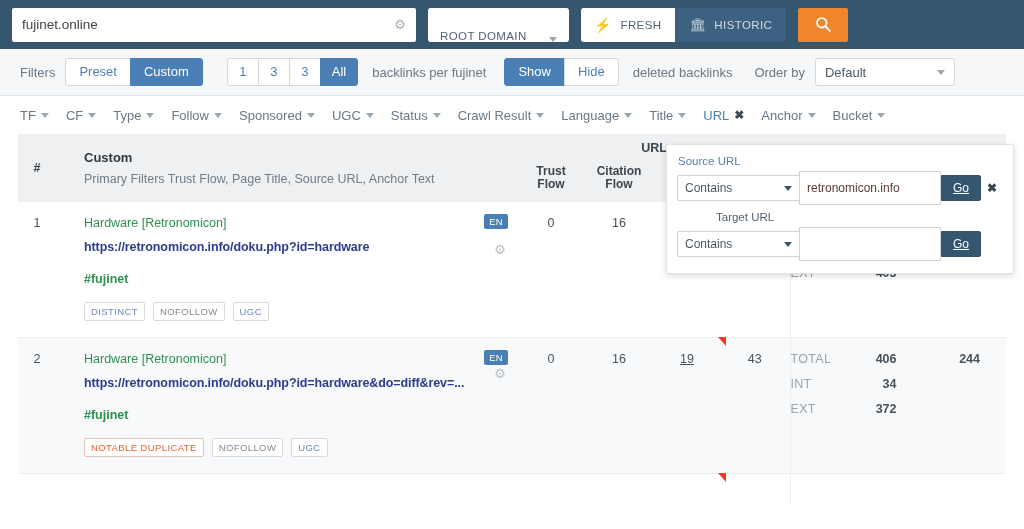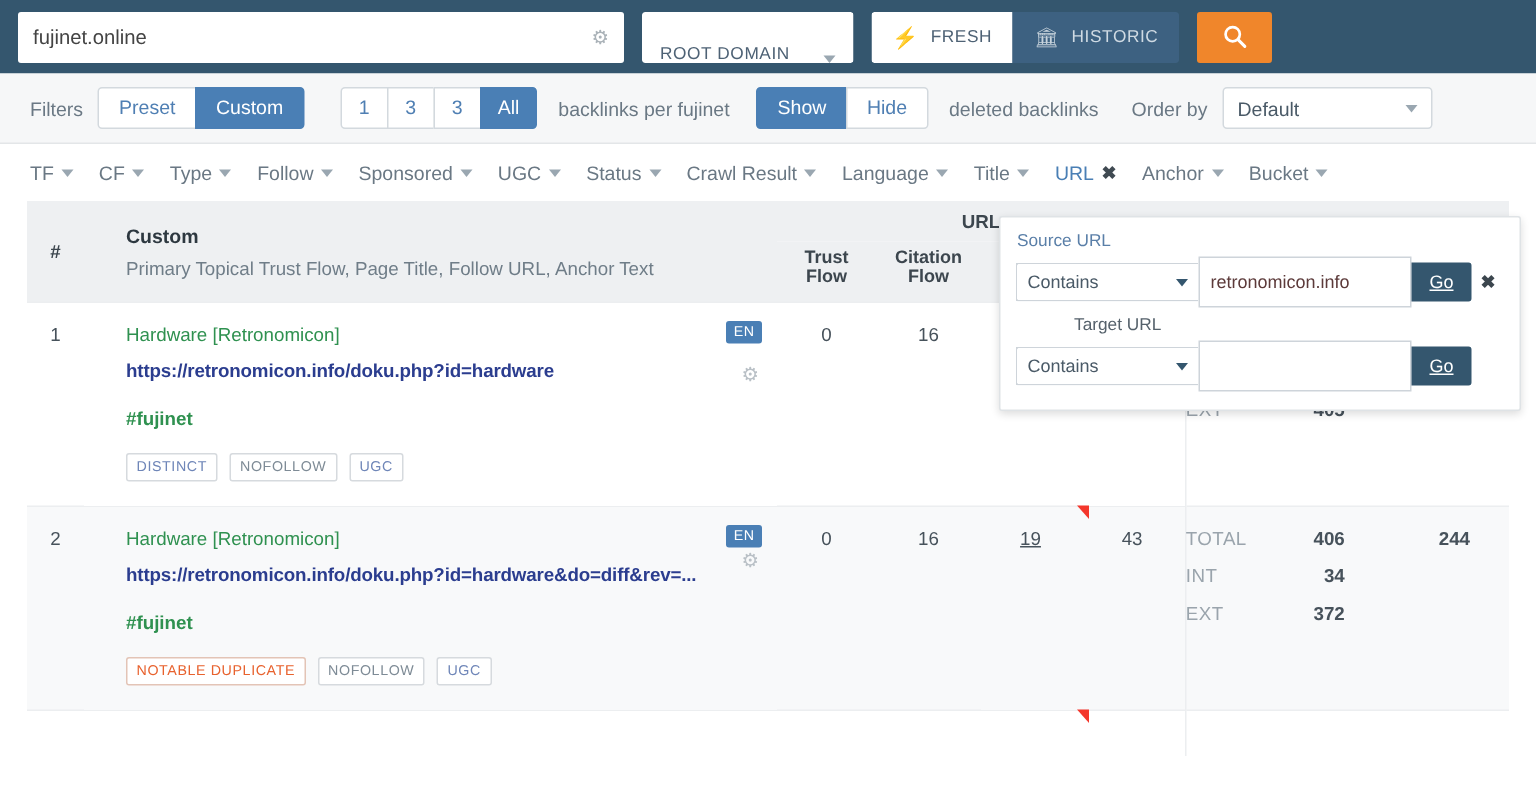--- a/index.html
+++ b/index.html
@@ -396,21 +396,21 @@
       <col style="width:70px">
       <col style="width:66px">
       <col style="width:70px">
       <col style="width:216px">
     </colgroup>
     <thead>
       <tr>
         <th class="th-hash" rowspan="2">#</th>
         <th class="th-src" rowspan="2">
           <div class="src-title">Custom</div>
-          <div class="src-sub">Primary Topical Trust Flow, Page Title, Follow URL, Anchor Text</div>
+          <div class="src-sub">Primary Filters Trust Flow, Page Title, Source URL, Anchor Text</div>
         </th>
         <th class="th-grp" colspan="4">URL</th>
         <th rowspan="2"></th>
       </tr>
       <tr class="subhead">
         <td>Trust<br>Flow</td>
         <td>Citation<br>Flow</td>
         <td>Trust<br>Flow</td>
         <td>Citation<br>Flow</td>
       </tr>

